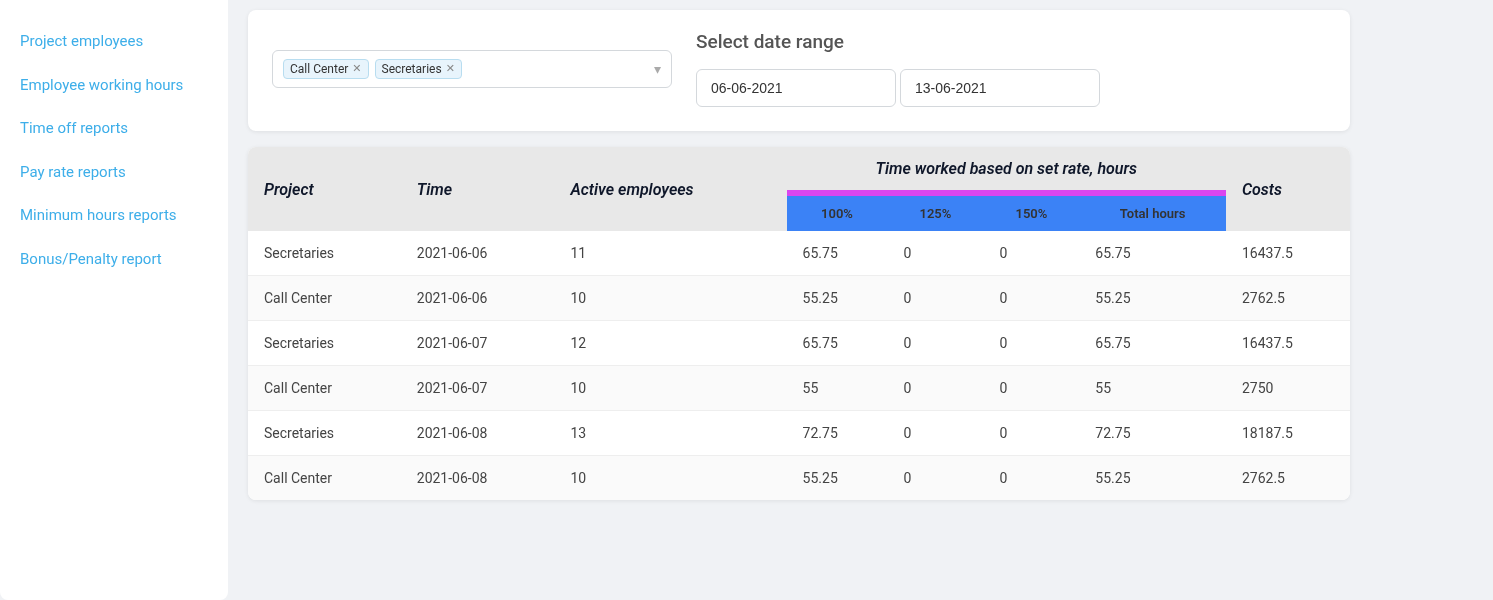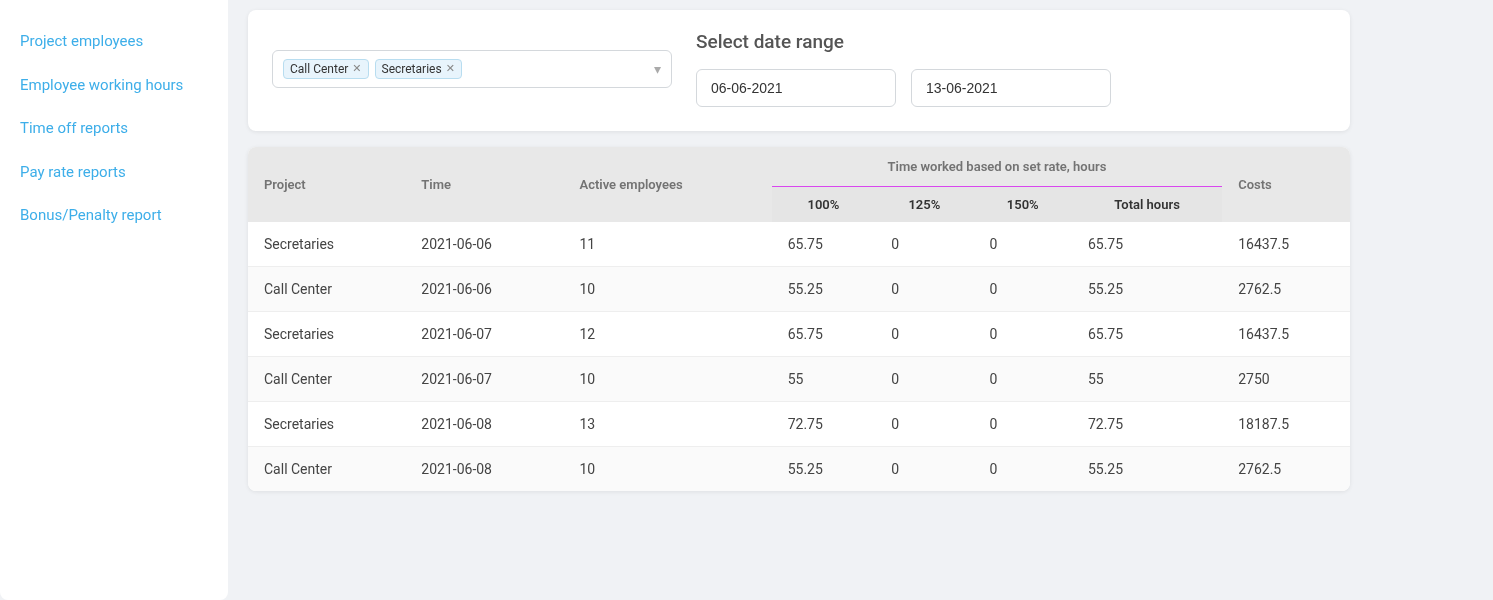--- a/index.html
+++ b/index.html
@@ -133,34 +133,35 @@
       overflow: hidden;
     }
     table {
       width: 100%;
       border-collapse: collapse;
     }
     thead tr:first-child th {
       background: #e8e8e8;
       padding: 12px 16px;
       font-weight: 600;
-      font-size: 13px;
-      color: #737373;
+      font-size: 16px;
+      color: #0f172a;
       text-align: left;
+      font-style: italic;
     }
     thead tr:first-child th.center {
       text-align: center;
     }
     thead tr.subheader th {
-      background: #e5e5e5;
+      background: #3b82f6;
       padding: 10px 16px;
       font-weight: 600;
       font-size: 13px;
       color: #333;
-      border-top: 1px solid #d946ef;
+      border-top: 6px solid #d946ef;
     }
     .time-worked-header {
       text-align: center;
       font-weight: 600;
       font-size: 13px;
     }
     tbody tr {
       border-bottom: 1px solid #eee;
     }
     tbody tr:last-child { border-bottom: none; }
@@ -175,40 +176,41 @@
 <body>
 
 <div class="layout">
 
   <nav class="sidebar">
     <div id="sidebar-items">
         <div class="sidebar-item">Project employees</div>
         <div class="sidebar-item">Employee working hours</div>
         <div class="sidebar-item">Time off reports</div>
         <div class="sidebar-item">Pay rate reports</div>
+        <div class="sidebar-item">Minimum hours reports</div>
         <div class="sidebar-item">Bonus/Penalty report</div>
       </div>
   </nav>
 
   <div class="main">
 
     <div class="filter-card">
       <div class="filter-row">
         <div class="filter-group">
           <div class="project-select">
             <div id="project-tags" style="display:flex;gap:6px;flex-wrap:wrap;flex:1;">
                 <span class="tag">Call Center <span class="tag-close">✕</span></span>
                 <span class="tag">Secretaries <span class="tag-close">✕</span></span>
               </div>
             <span class="project-select-chevron">▾</span>
           </div>
         </div>
         <div class="filter-group">
           <div class="date-label">Select date range</div>
-          <div style="display:flex;gap:15px;align-items:flex-end;">
+          <div style="display:flex;gap:4px;align-items:flex-end;">
             <input class="date-input" type="text" value="06-06-2021" style="">
             <input class="date-input" type="text" value="13-06-2021" style="">
           </div>
         </div>
       </div>
     </div>
 
     <div class="table-card">
       <table>
         <thead>

